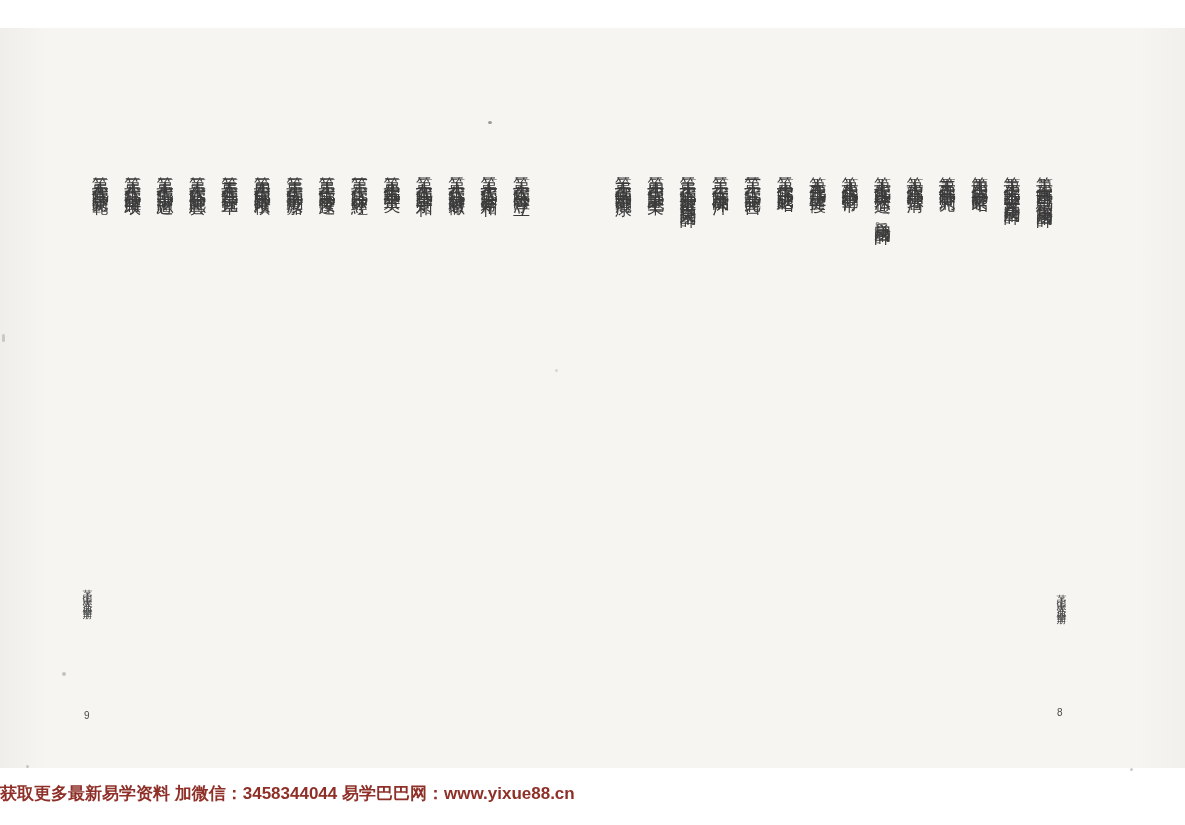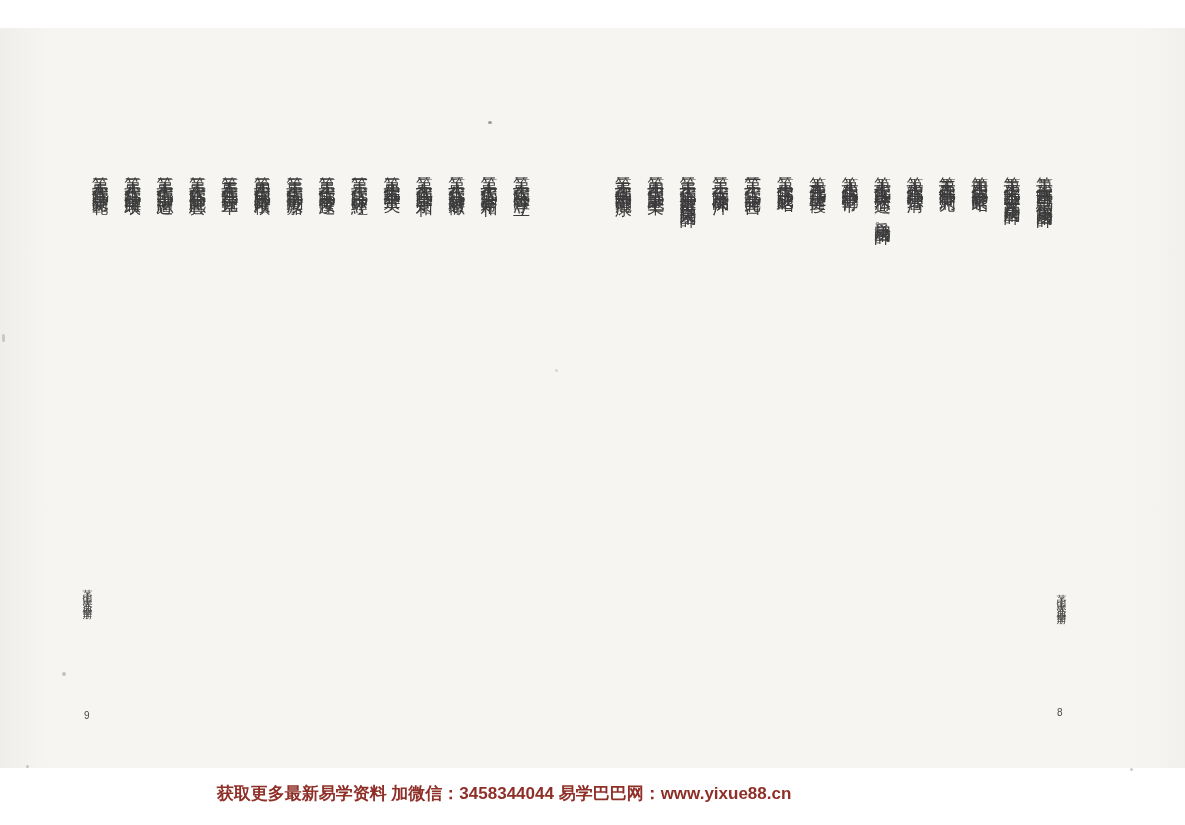--- a/index.html
+++ b/index.html
@@ -39,21 +39,20 @@
   .side-label.lp{left:80px;top:553px;height:120px;}
   .page-num{
     position:absolute;
     font-size:10px;color:#4a4a4a;
     font-family:"Liberation Sans","DejaVu Sans",sans-serif;
   }
   .page-num.rp{left:1057px;top:679px;}
   .page-num.lp{left:84px;top:682px;}
   .footer{
     position:absolute;left:0;top:782px;width:1008px;
-    text-align:center;
     font-family:"Liberation Sans","DejaVu Sans",sans-serif;
     font-weight:bold;
     font-size:17px;
     color:#8e2f28;
   }
   .speck{position:absolute;background:#9a9a96;border-radius:50%;}
   .speck.s1{left:488px;top:93px;width:4px;height:3px;}
   .speck.s2{left:62px;top:644px;width:4px;height:4px;opacity:.55;}
   .speck.s3{left:26px;top:737px;width:3px;height:3px;opacity:.5;}
   .speck.s4{left:1130px;top:740px;width:3px;height:3px;opacity:.5;}

